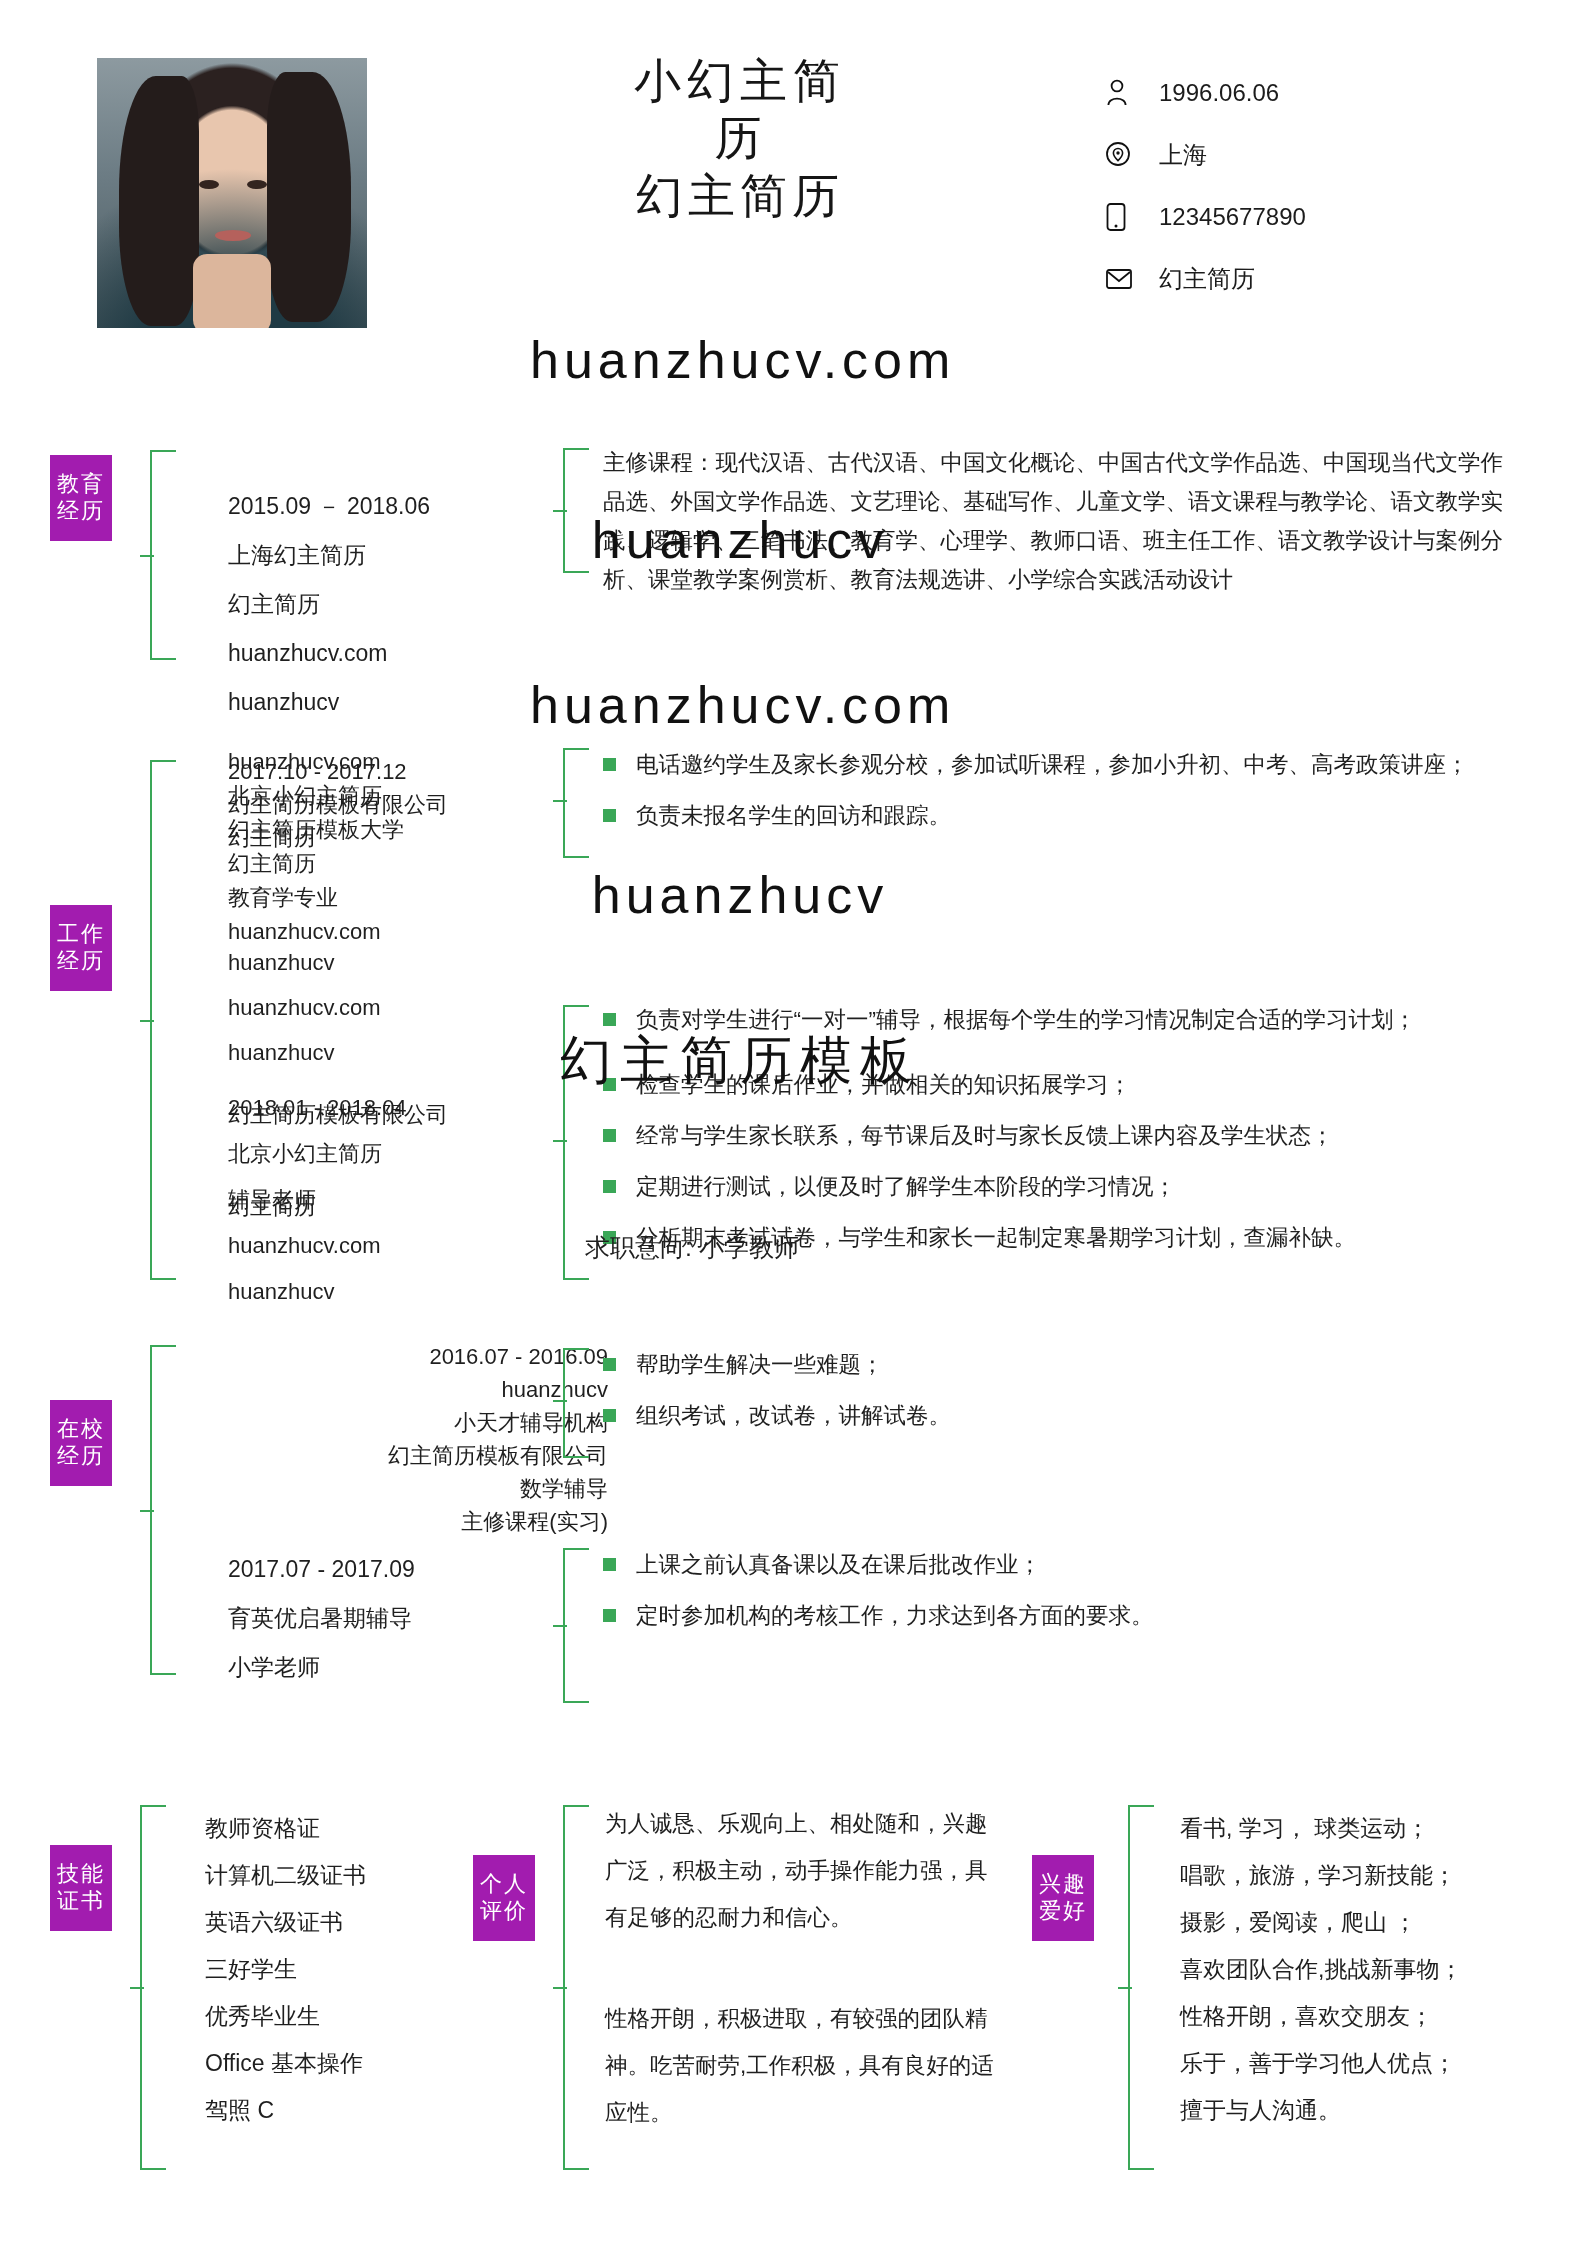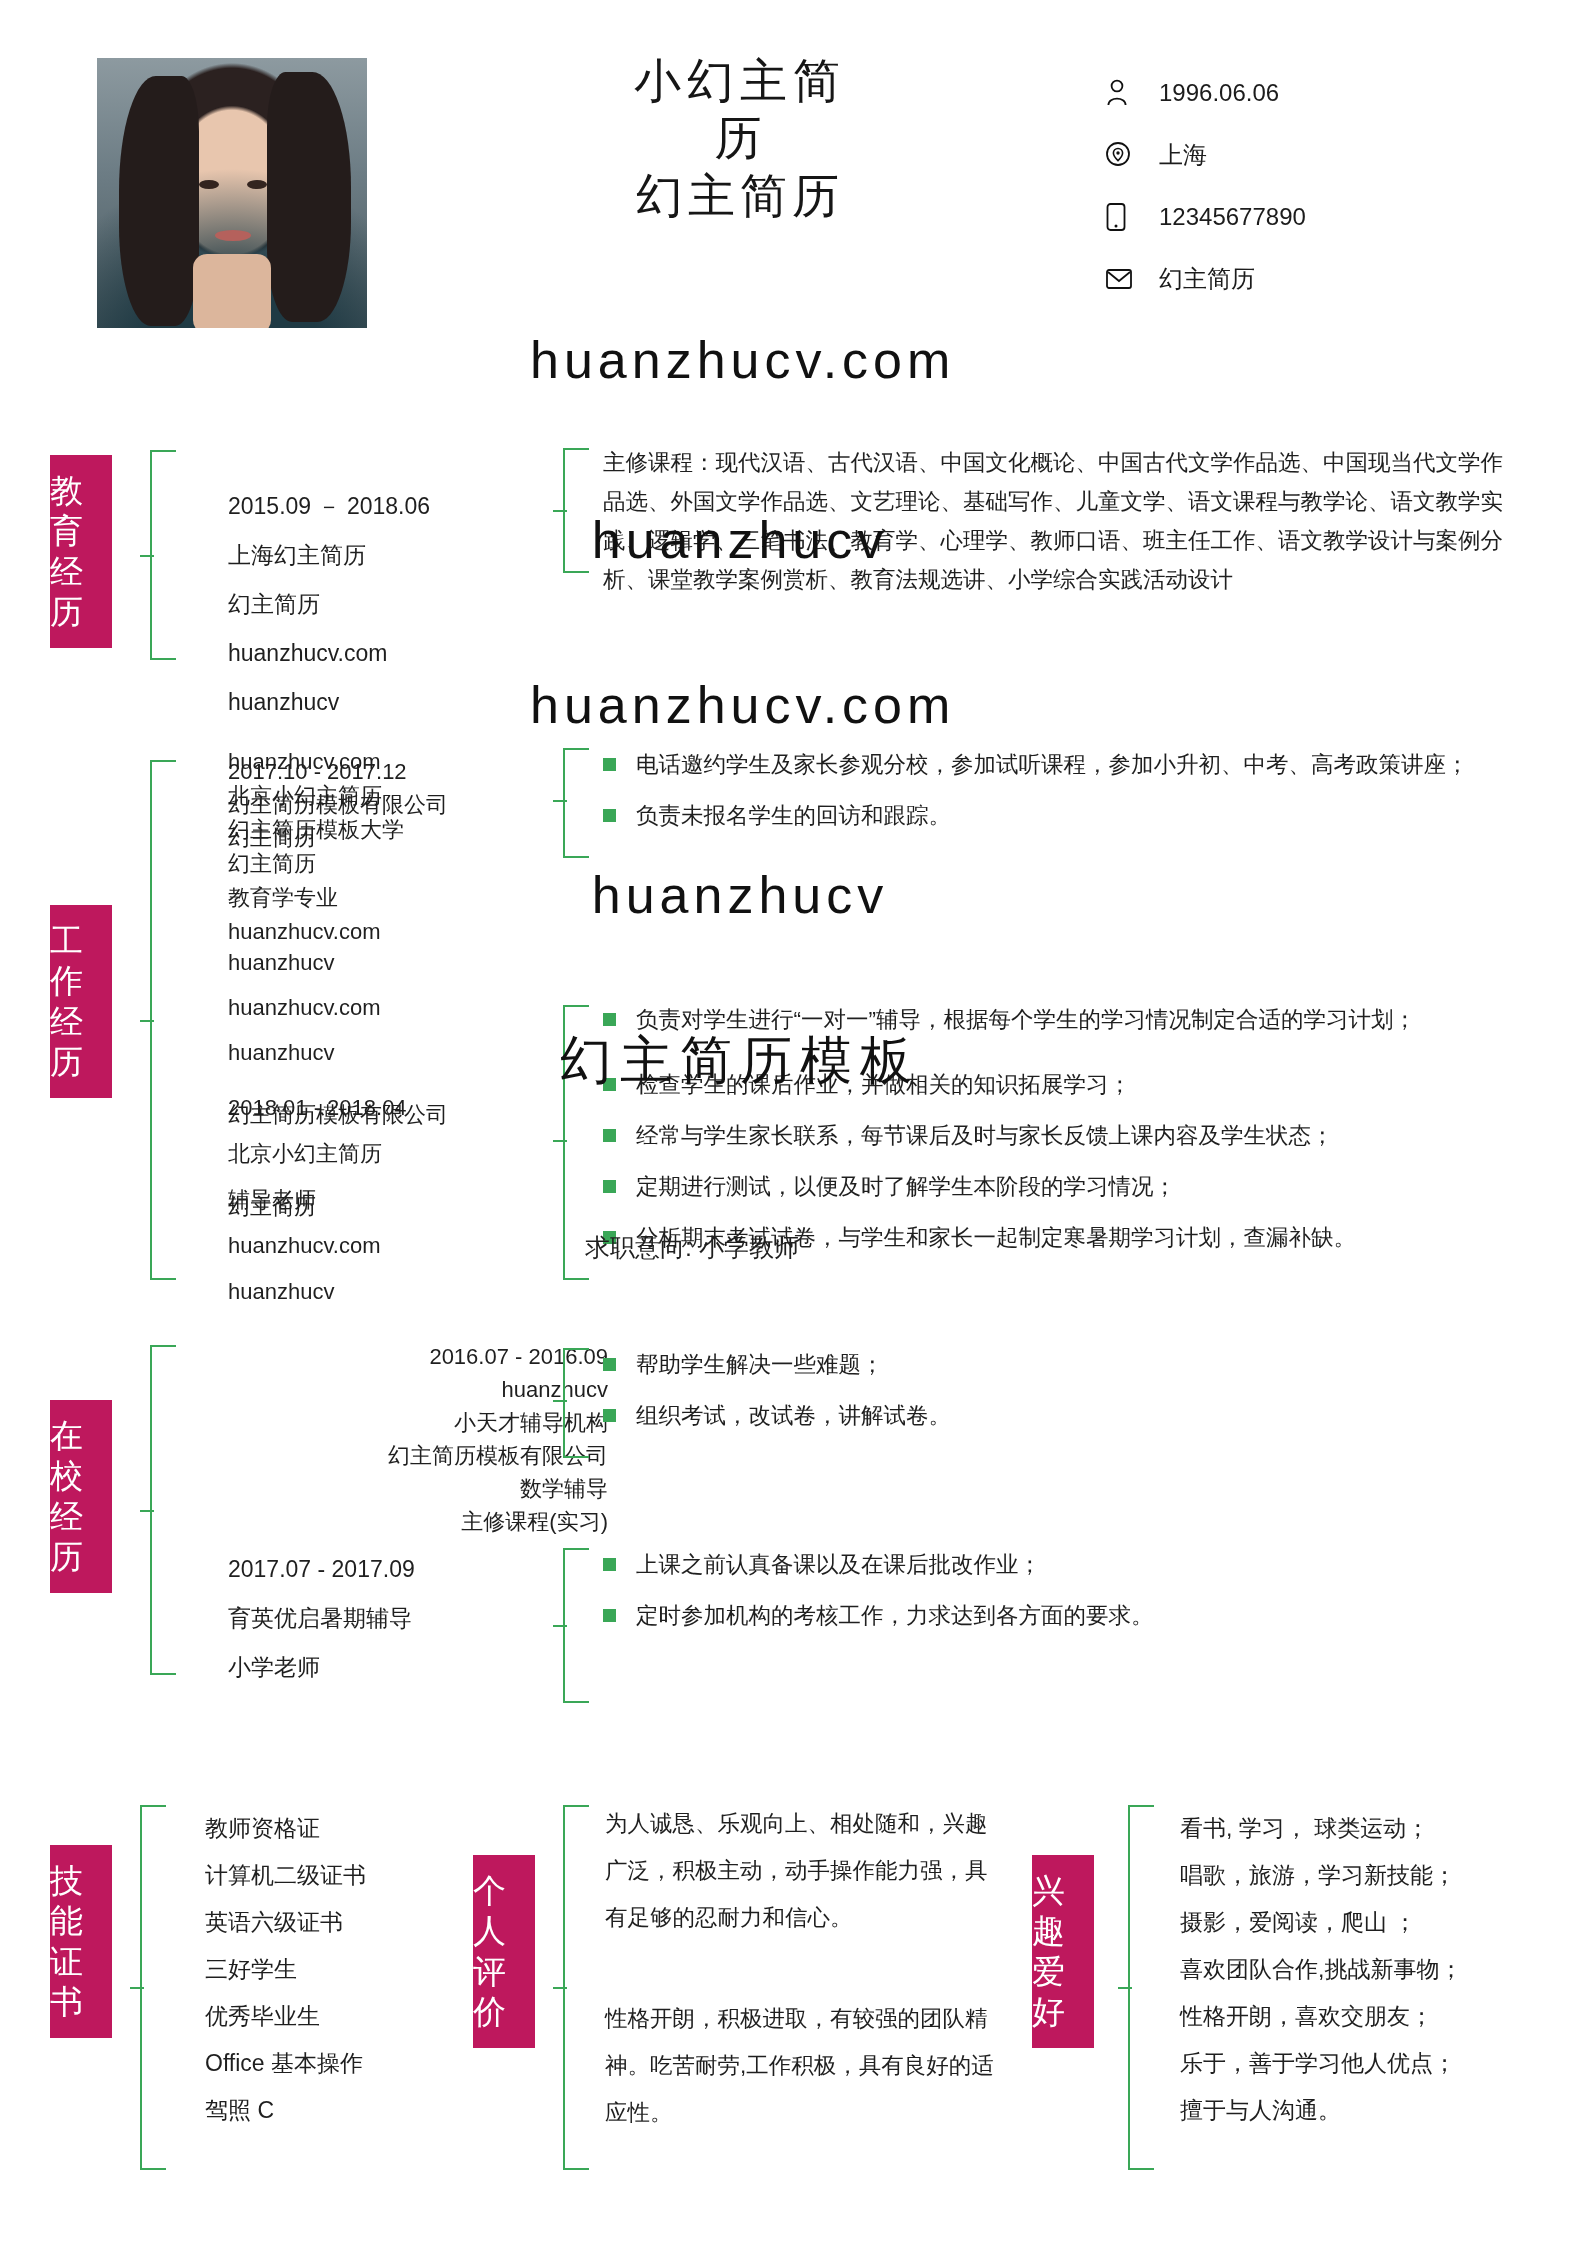--- a/index.html
+++ b/index.html
@@ -117,24 +117,25 @@
     display: flex;
     align-items: center;
     justify-content: flex-start;
   }
   .contact .txt { margin-left: 14px; }
 
   
   .tag {
     position: absolute;
     width: 62px;
-    background: #be185d;
+    background: #a21caf;
     color: #ffffff;
-    font-size: 33px;
+    font-size: 22px;
     line-height: 1.22;
+    text-align: center;
     padding: 16px 0;
     letter-spacing: 2px;
     box-sizing: border-box;
   }
 
   
   .bracket {
     position: absolute;
     border: 2px solid #3aa757;
     border-right: none;

